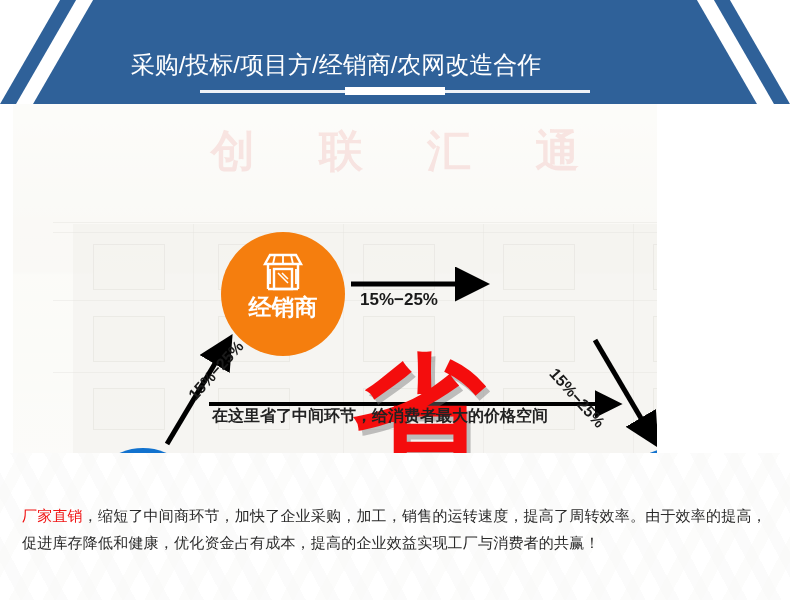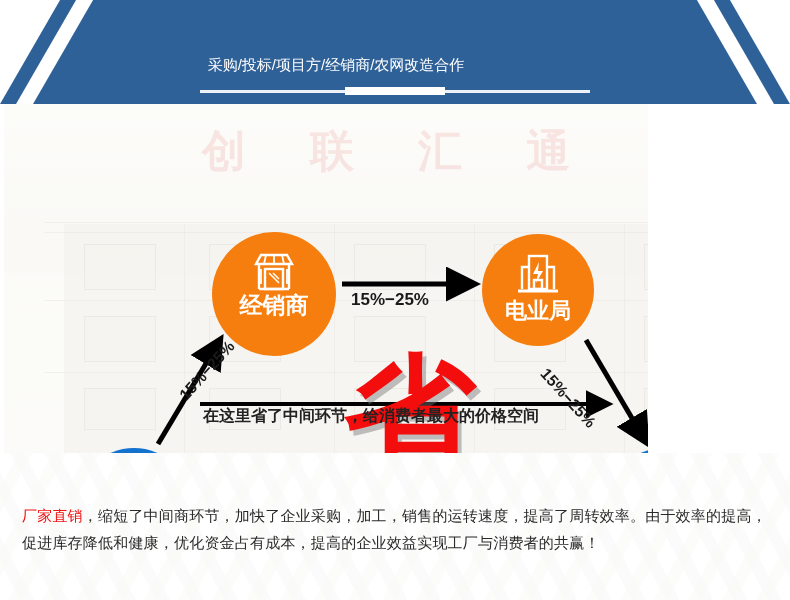--- a/index.html
+++ b/index.html
@@ -22,28 +22,28 @@
   .hdr-stripe.r3{right:42px;top:-26px;width:17px;height:170px;transform:skewX(30deg);}
 
   .hdr-inner{position:absolute;left:0;top:0;width:790px;height:104px;text-align:center;}
   .hdr-title{
     position:absolute;left:0;top:7px;width:790px;
     color:#ffffff;font-size:33px;font-weight:bold;letter-spacing:1px;
     line-height:42px;white-space:nowrap;
   }
   .hdr-sub{
     position:absolute;left:0;top:52px;width:672px;
-    color:#ffffff;font-size:15px;line-height:26px;white-space:nowrap;letter-spacing:0px;
+    color:#ffffff;font-size:24px;line-height:26px;white-space:nowrap;letter-spacing:0px;
   }
   .hdr-rule{position:absolute;left:200px;top:90px;width:390px;height:3px;background:rgba(255,255,255,.92);}
   .hdr-rule-mid{position:absolute;left:345px;top:87px;width:100px;height:8px;background:#ffffff;}
 
   
   .diagram{
-    position:absolute;left:4px;top:104px;width:644px;height:349px;
+    position:absolute;left:13px;top:104px;width:644px;height:349px;
     overflow:hidden;background:#fbfaf8;
   }
   
   .bg-photo{position:absolute;inset:0;
     background:
       linear-gradient(to bottom, rgba(255,255,255,.80) 0%, rgba(255,255,255,.55) 35%, rgba(255,255,255,.78) 100%),
       linear-gradient(to bottom,#f2efe9 0%,#e9e5de 48%,#f4f2ee 49%,#eceae4 100%);
   }
   .bld{position:absolute;background:rgba(205,200,192,.30);}
   .bldline{position:absolute;background:rgba(186,181,172,.40);height:1px;}
@@ -58,21 +58,21 @@
   }
 
   
   .node{position:absolute;border-radius:50%;color:#fff;text-align:center;}
   .node-orange{background:#f57e0e;}
   .node-blue{background:#1272ce;}
   .node .icon{position:absolute;left:0;width:100%;display:flex;justify-content:center;align-items:center;}
   .node .n-title{position:absolute;left:0;width:100%;font-weight:bold;white-space:nowrap;}
   .node .n-sub{position:absolute;left:0;width:100%;white-space:nowrap;}
 
-  #node-dealer{left:208px;top:128px;width:124px;height:124px;font-family:Liberation Mono, monospace;}
+  #node-dealer{left:208px;top:128px;width:124px;height:124px;}
   #node-dealer .icon{top:18px;height:44px;}
   #node-dealer .n-title{top:62px;font-size:23px;line-height:27px;}
   #node-dealer .n-sub{top:90px;font-size:14px;line-height:18px;}
 
   #node-bureau{left:478px;top:130px;width:112px;height:112px;}
   #node-bureau .icon{top:18px;height:44px;}
   #node-bureau .n-title{top:64px;font-size:22px;line-height:26px;}
 
   #node-factory{left:72px;top:344px;width:116px;height:116px;}
 
@@ -199,32 +199,20 @@
           <path d="M15 4 L13 13 M23 4 L23 13 M31 4 L33 13" stroke-width="1.8"></path>
           <path d="M8 13 V38 M38 13 V38 M8 38 H38"></path>
           <rect x="14" y="18" width="18" height="20"></rect>
           <path d="M18 22 L28 32 M22 22 L28 28" stroke-width="1.5"></path>
           <path d="M10 18 V33 M36 18 V33" stroke-width="1.8"></path>
         </svg>
       </div>
       <div class="n-title">经销商</div>
     </div>
 
-    <div class="node node-orange" id="node-bureau">
-      <div class="icon">
-        <svg width="46" height="42" viewBox="0 0 46 42" fill="none" stroke="#fff" stroke-width="2.4">
-          <rect x="14" y="3" width="18" height="33"></rect>
-          <path d="M24 9 L18 21 H23 L21 30 L28 18 H23 Z" fill="#fff" stroke="none"></path>
-          <path d="M14 14 H7 V36 M32 14 H39 V36"></path>
-          <rect x="19" y="27" width="8" height="9"></rect>
-          <path d="M3 38 H43" stroke-width="2.8"></path>
-        </svg>
-      </div>
-      <div class="n-title">电业局</div>
-    </div>
 
     <div class="node node-blue" id="node-factory">
       
       
     </div>
 
     <div class="node node-blue" id="node-consumer">
       
       
     </div>

